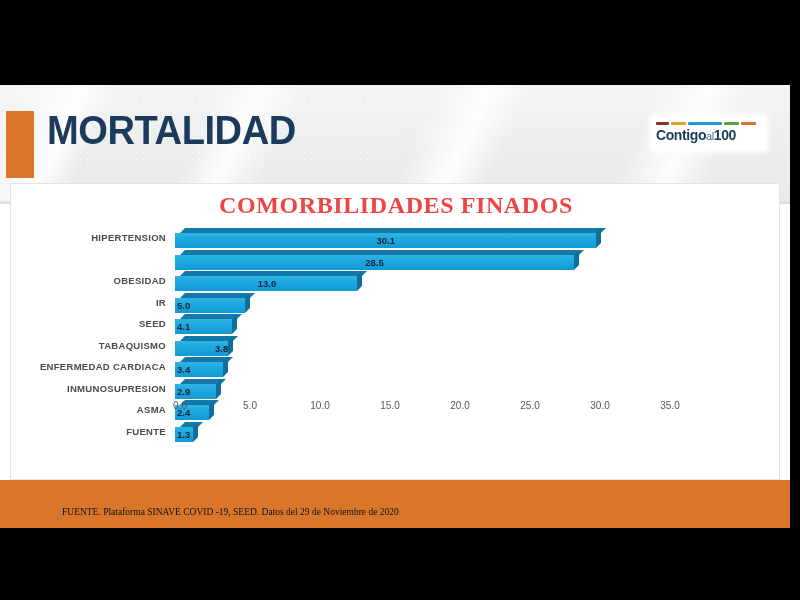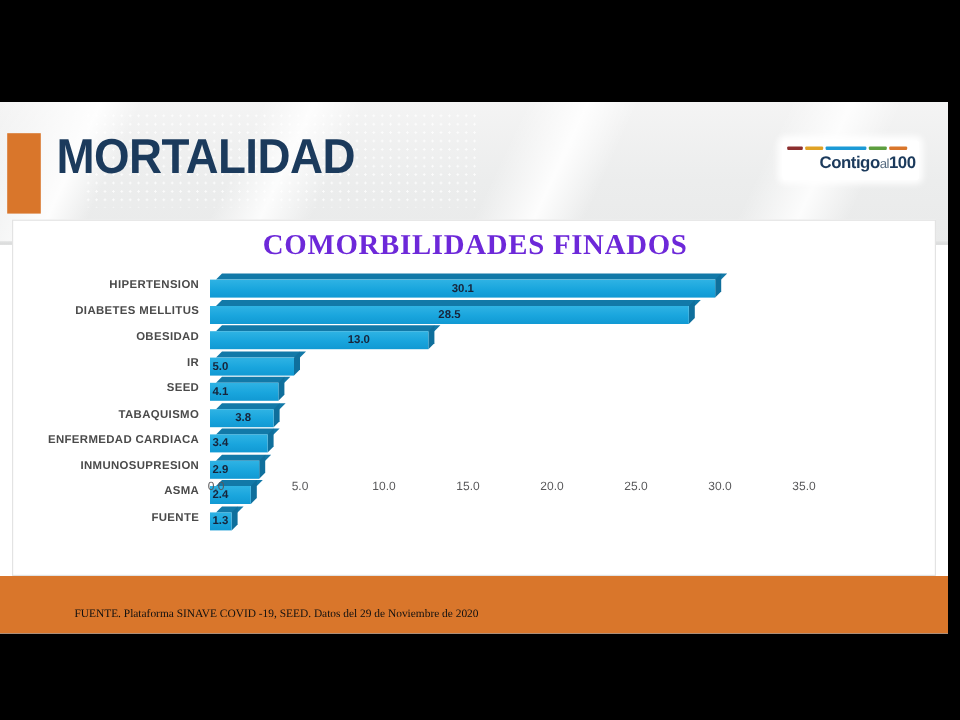--- a/index.html
+++ b/index.html
@@ -102,21 +102,20 @@
     position: absolute;
     right: 24px;
     top: 32px;
     width: 114px;
     height: 33px;
     background: #ffffff;
     border-radius: 3px;
     box-shadow: 0 0 5px 3px rgba(255,255,255,0.95);
     padding: 2px 3px;
     box-sizing: border-box;
-    text-align: right;
   }
   #logo-dashes {
     display: flex;
     align-items: center;
     gap: 2px;
     height: 4px;
     margin: 2px 1px 1px 1px;
   }
   .dash { height: 3px; border-radius: 1px; }
   #logo-text {
@@ -145,21 +144,21 @@
   #chart-title {
     position: absolute;
     left: 0;
     top: 8px;
     width: 770px;
     text-align: center;
     font-family: "Liberation Serif", serif;
     font-weight: bold;
     font-size: 24px;
     letter-spacing: 0.6px;
-    color: #6d28d9;
+    color: #ef4444;
   }
 
   #plot {
     position: absolute;
     left: 0;
     top: 44px;
     width: 770px;
     height: 250px;
   }
 
@@ -296,35 +295,34 @@
           <div class="row" style="top: 0px; width: 770px;">
             <div class="cat-label">HIPERTENSION</div>
             <div class="bar-wrap" style="left: 164px; width: 426.4px;">
               <div class="bar-top" style="width: 421.4px; left: 5px;"></div>
               <div class="bar-side" style="left: 421.4px; top: 5px;"></div>
               <div class="bar-front" style="width: 421.4px;"></div>
               <div class="bar-value" style="left: 0px; width: 421.4px;">30.1</div>
             </div>
           </div>
           <div class="row" style="top: 21.5px; width: 770px;">
-            <div class="cat-label">DIABETES MELLITUS</div>
             <div class="bar-wrap" style="left: 164px; width: 404px;">
               <div class="bar-top" style="width: 399px; left: 5px;"></div>
               <div class="bar-side" style="left: 399px; top: 5px;"></div>
               <div class="bar-front" style="width: 399px;"></div>
               <div class="bar-value" style="left: 0px; width: 399px;">28.5</div>
             </div>
           </div>
           <div class="row" style="top: 43px; width: 770px;">
             <div class="cat-label">OBESIDAD</div>
             <div class="bar-wrap" style="left: 164px; width: 187px;">
               <div class="bar-top" style="width: 182px; left: 5px;"></div>
               <div class="bar-side" style="left: 182px; top: 5px;"></div>
               <div class="bar-front" style="width: 182px;"></div>
-              <div class="bar-value" style="left: 0px; width: 152px; padding-left: 48px;">13.0</div>
+              <div class="bar-value" style="left: 16px; width: 152px;">13.0</div>
             </div>
           </div>
           <div class="row" style="top: 64.5px; width: 770px;">
             <div class="cat-label">IR</div>
             <div class="bar-wrap" style="left: 164px; width: 75px;">
               <div class="bar-top" style="width: 70px; left: 5px;"></div>
               <div class="bar-side" style="left: 70px; top: 5px;"></div>
               <div class="bar-front" style="width: 70px;"></div>
               <div class="bar-value" style="left: 2px; width: 68px; text-align: left;">5.0</div>
             </div>
@@ -337,21 +335,21 @@
               <div class="bar-front" style="width: 57.4px;"></div>
               <div class="bar-value" style="left: 2px; width: 55.4px; text-align: left;">4.1</div>
             </div>
           </div>
           <div class="row" style="top: 107.5px; width: 770px;">
             <div class="cat-label">TABAQUISMO</div>
             <div class="bar-wrap" style="left: 164px; width: 58.2px;">
               <div class="bar-top" style="width: 53.2px; left: 5px;"></div>
               <div class="bar-side" style="left: 53.2px; top: 5px;"></div>
               <div class="bar-front" style="width: 53.2px;"></div>
-              <div class="bar-value" style="left: 2px; width: 51.2px; text-align: center;">3.8</div>
+              <div class="bar-value" style="left: 2px; width: 51.2px; text-align: right;">3.8</div>
             </div>
           </div>
           <div class="row" style="top: 129px; width: 770px;">
             <div class="cat-label">ENFERMEDAD CARDIACA</div>
             <div class="bar-wrap" style="left: 164px; width: 52.6px;">
               <div class="bar-top" style="width: 47.6px; left: 5px;"></div>
               <div class="bar-side" style="left: 47.6px; top: 5px;"></div>
               <div class="bar-front" style="width: 47.6px;"></div>
               <div class="bar-value" style="left: 2px; width: 45.6px; text-align: left;">3.4</div>
             </div>

